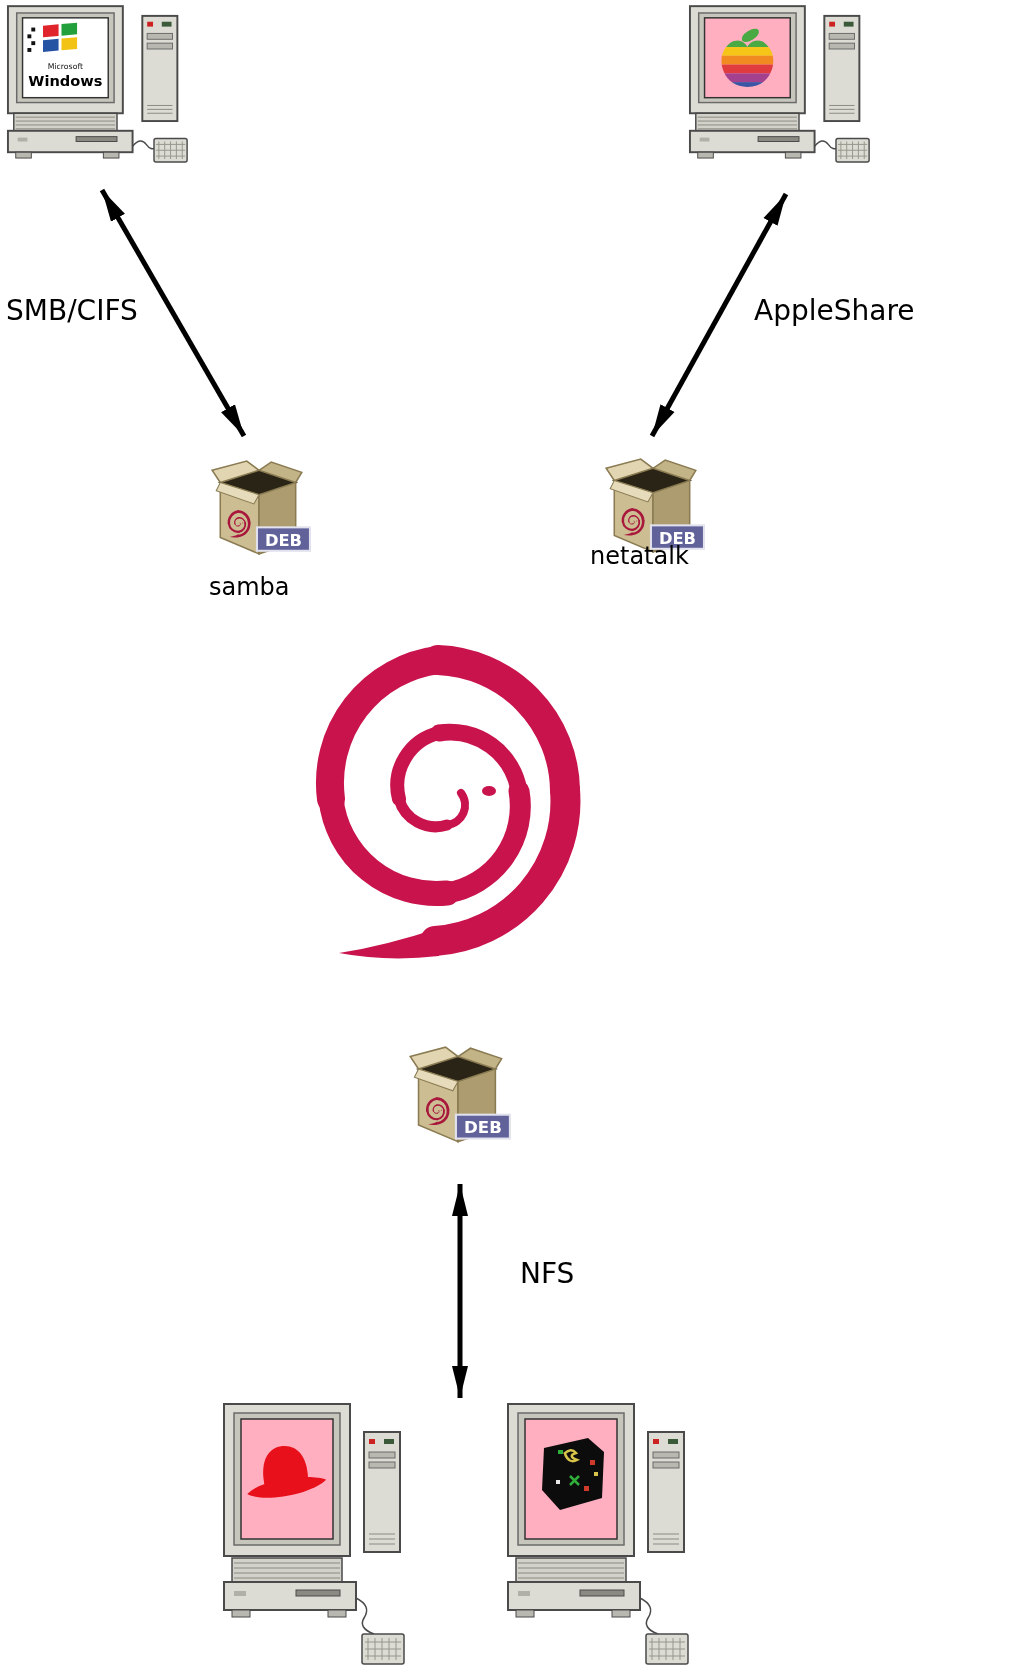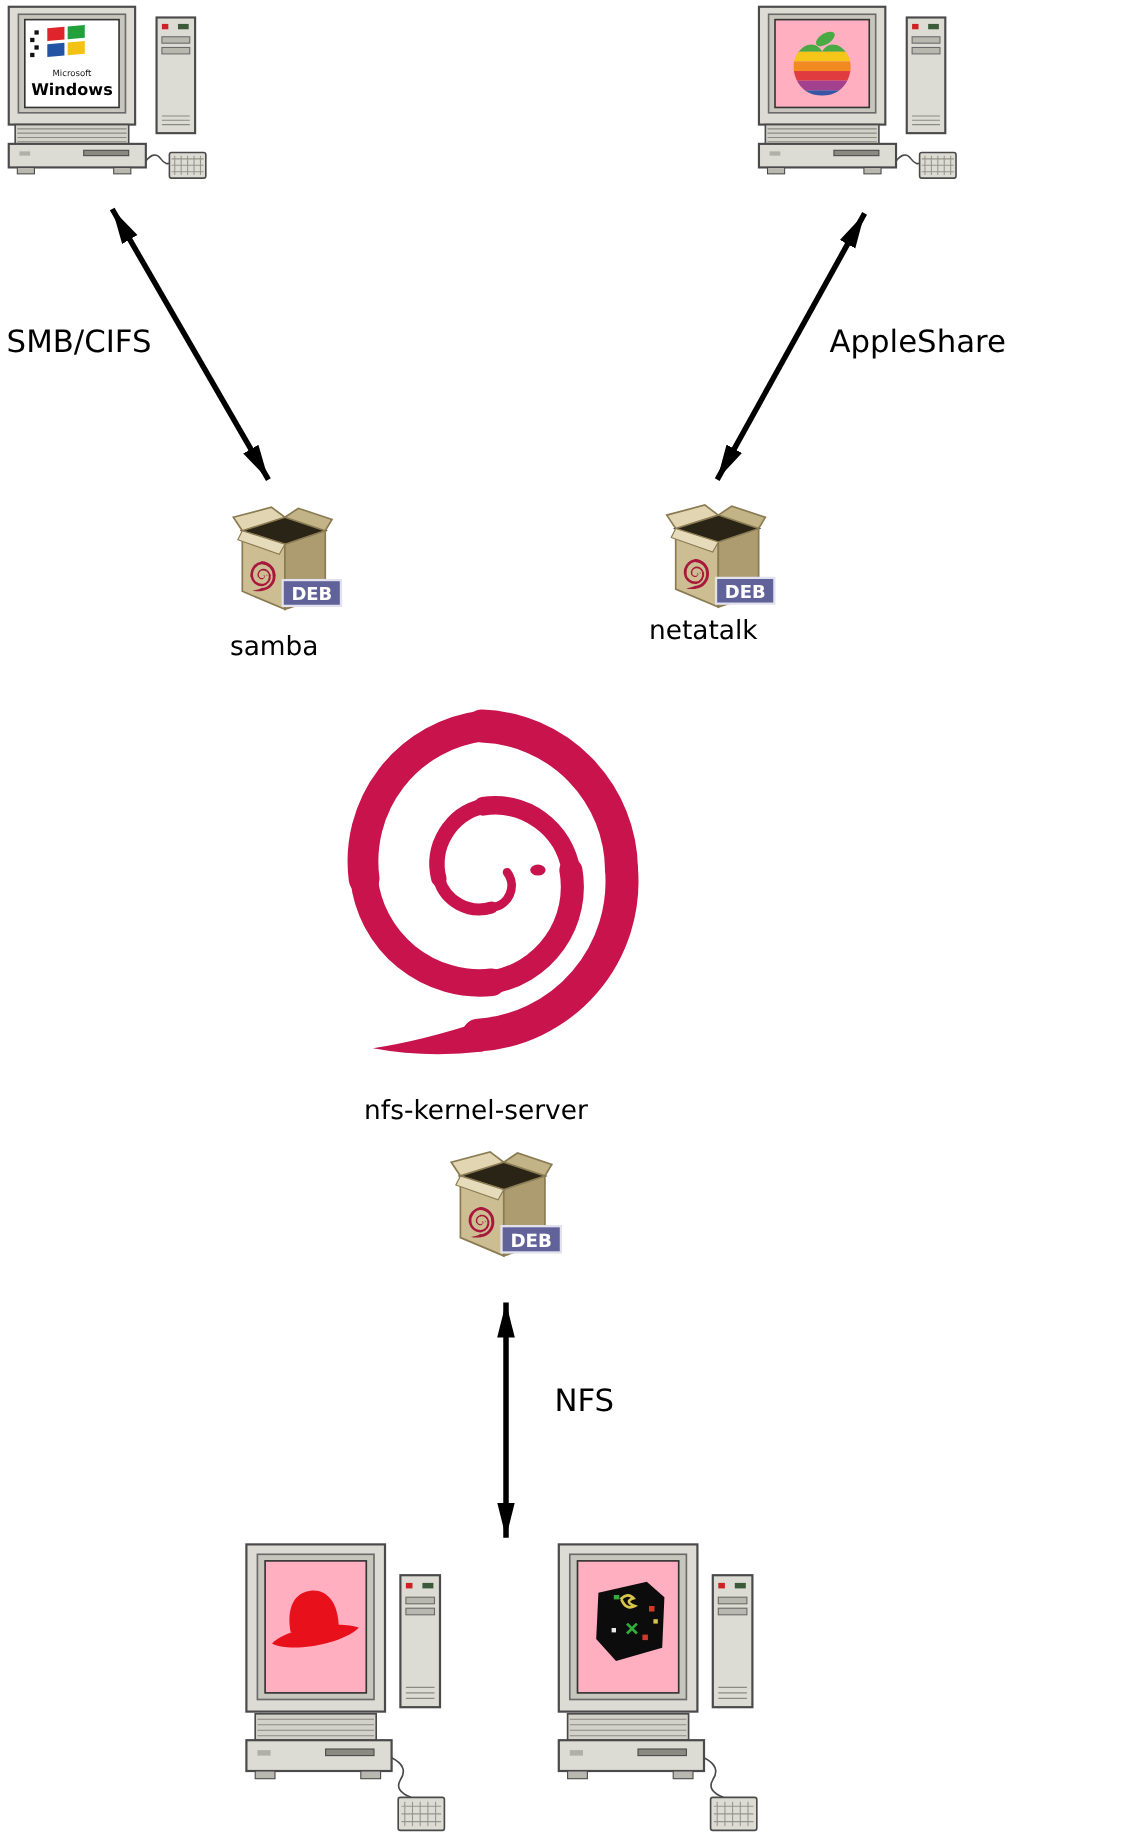--- a/index.html
+++ b/index.html
@@ -155,45 +155,44 @@
     </g>
     <path d="M130,146 q8,-10 14,-2 q5,7 10,3" fill="none" stroke="#4a4a4a" stroke-width="1.5"></path>
     <g>
       <rect x="152" y="138" width="34" height="24" rx="2" fill="#dcdcd4" stroke="#4a4a4a" stroke-width="1.5"></rect>
       <path d="M157,141 V159 M163,141 V159 M169,141 V159 M175,141 V159 M181,141 V159 M154,144 H184 M154,150 H184 M154,156 H184" stroke="#96968c" stroke-width="1"></path>
     </g>
   </svg>
 
   <div class="edge-label" style="left:6px;top:296px">SMB/CIFS</div>
   <div class="edge-label" style="left:754px;top:296px">AppleShare</div>
-  <div class="edge-label" style="left:504px;top:1259px">NFS</div>
+  <div class="edge-label" style="left:520px;top:1259px">NFS</div>
 
   <svg class="abs" style="left:206px;top:460px" width="106" height="98" viewBox="0 0 104 96">
     <use href="#debbox"></use>
     <g>
       <rect x="50" y="66" width="52" height="23" fill="#62629a" stroke="#e2e2ee" stroke-width="2"></rect>
       <text class="deb-badge-text" x="76" y="84" font-size="16" text-anchor="middle" fill="#ffffff">DEB</text>
     </g>
   </svg>
   <div class="pkg-label" style="left:209px;top:574px">samba</div>
 
   <svg class="abs" style="left:600px;top:458px" width="106" height="98" viewBox="0 0 104 96">
     <use href="#debbox"></use>
     <g>
       <rect x="50" y="66" width="52" height="23" fill="#62629a" stroke="#e2e2ee" stroke-width="2"></rect>
       <text class="deb-badge-text" x="76" y="84" font-size="16" text-anchor="middle" fill="#ffffff">DEB</text>
     </g>
   </svg>
-  <div class="pkg-label" style="left:590px;top:560px">netatalk</div>
+  <div class="pkg-label" style="left:590px;top:543px">netatalk</div>
 
   <svg class="abs" style="left:280px;top:632px;color:#c9134d" width="326" height="346" viewBox="-163 -163 326 346">
     <use href="#swirl"></use>
   </svg>
 
-  <div class="pkg-label" style="left:331px;top:996px">nfs-kernel-server</div>
   <svg class="abs" style="left:404px;top:1046px" width="108" height="100" viewBox="0 0 104 96">
     <use href="#debbox"></use>
     <g>
       <rect x="50" y="66" width="52" height="23" fill="#62629a" stroke="#e2e2ee" stroke-width="2"></rect>
       <text class="deb-badge-text" x="76" y="84" font-size="16" text-anchor="middle" fill="#ffffff">DEB</text>
     </g>
   </svg>
 
   <svg class="abs" style="left:222px;top:1402px" width="190" height="272" viewBox="0 0 190 272">
     <g>

